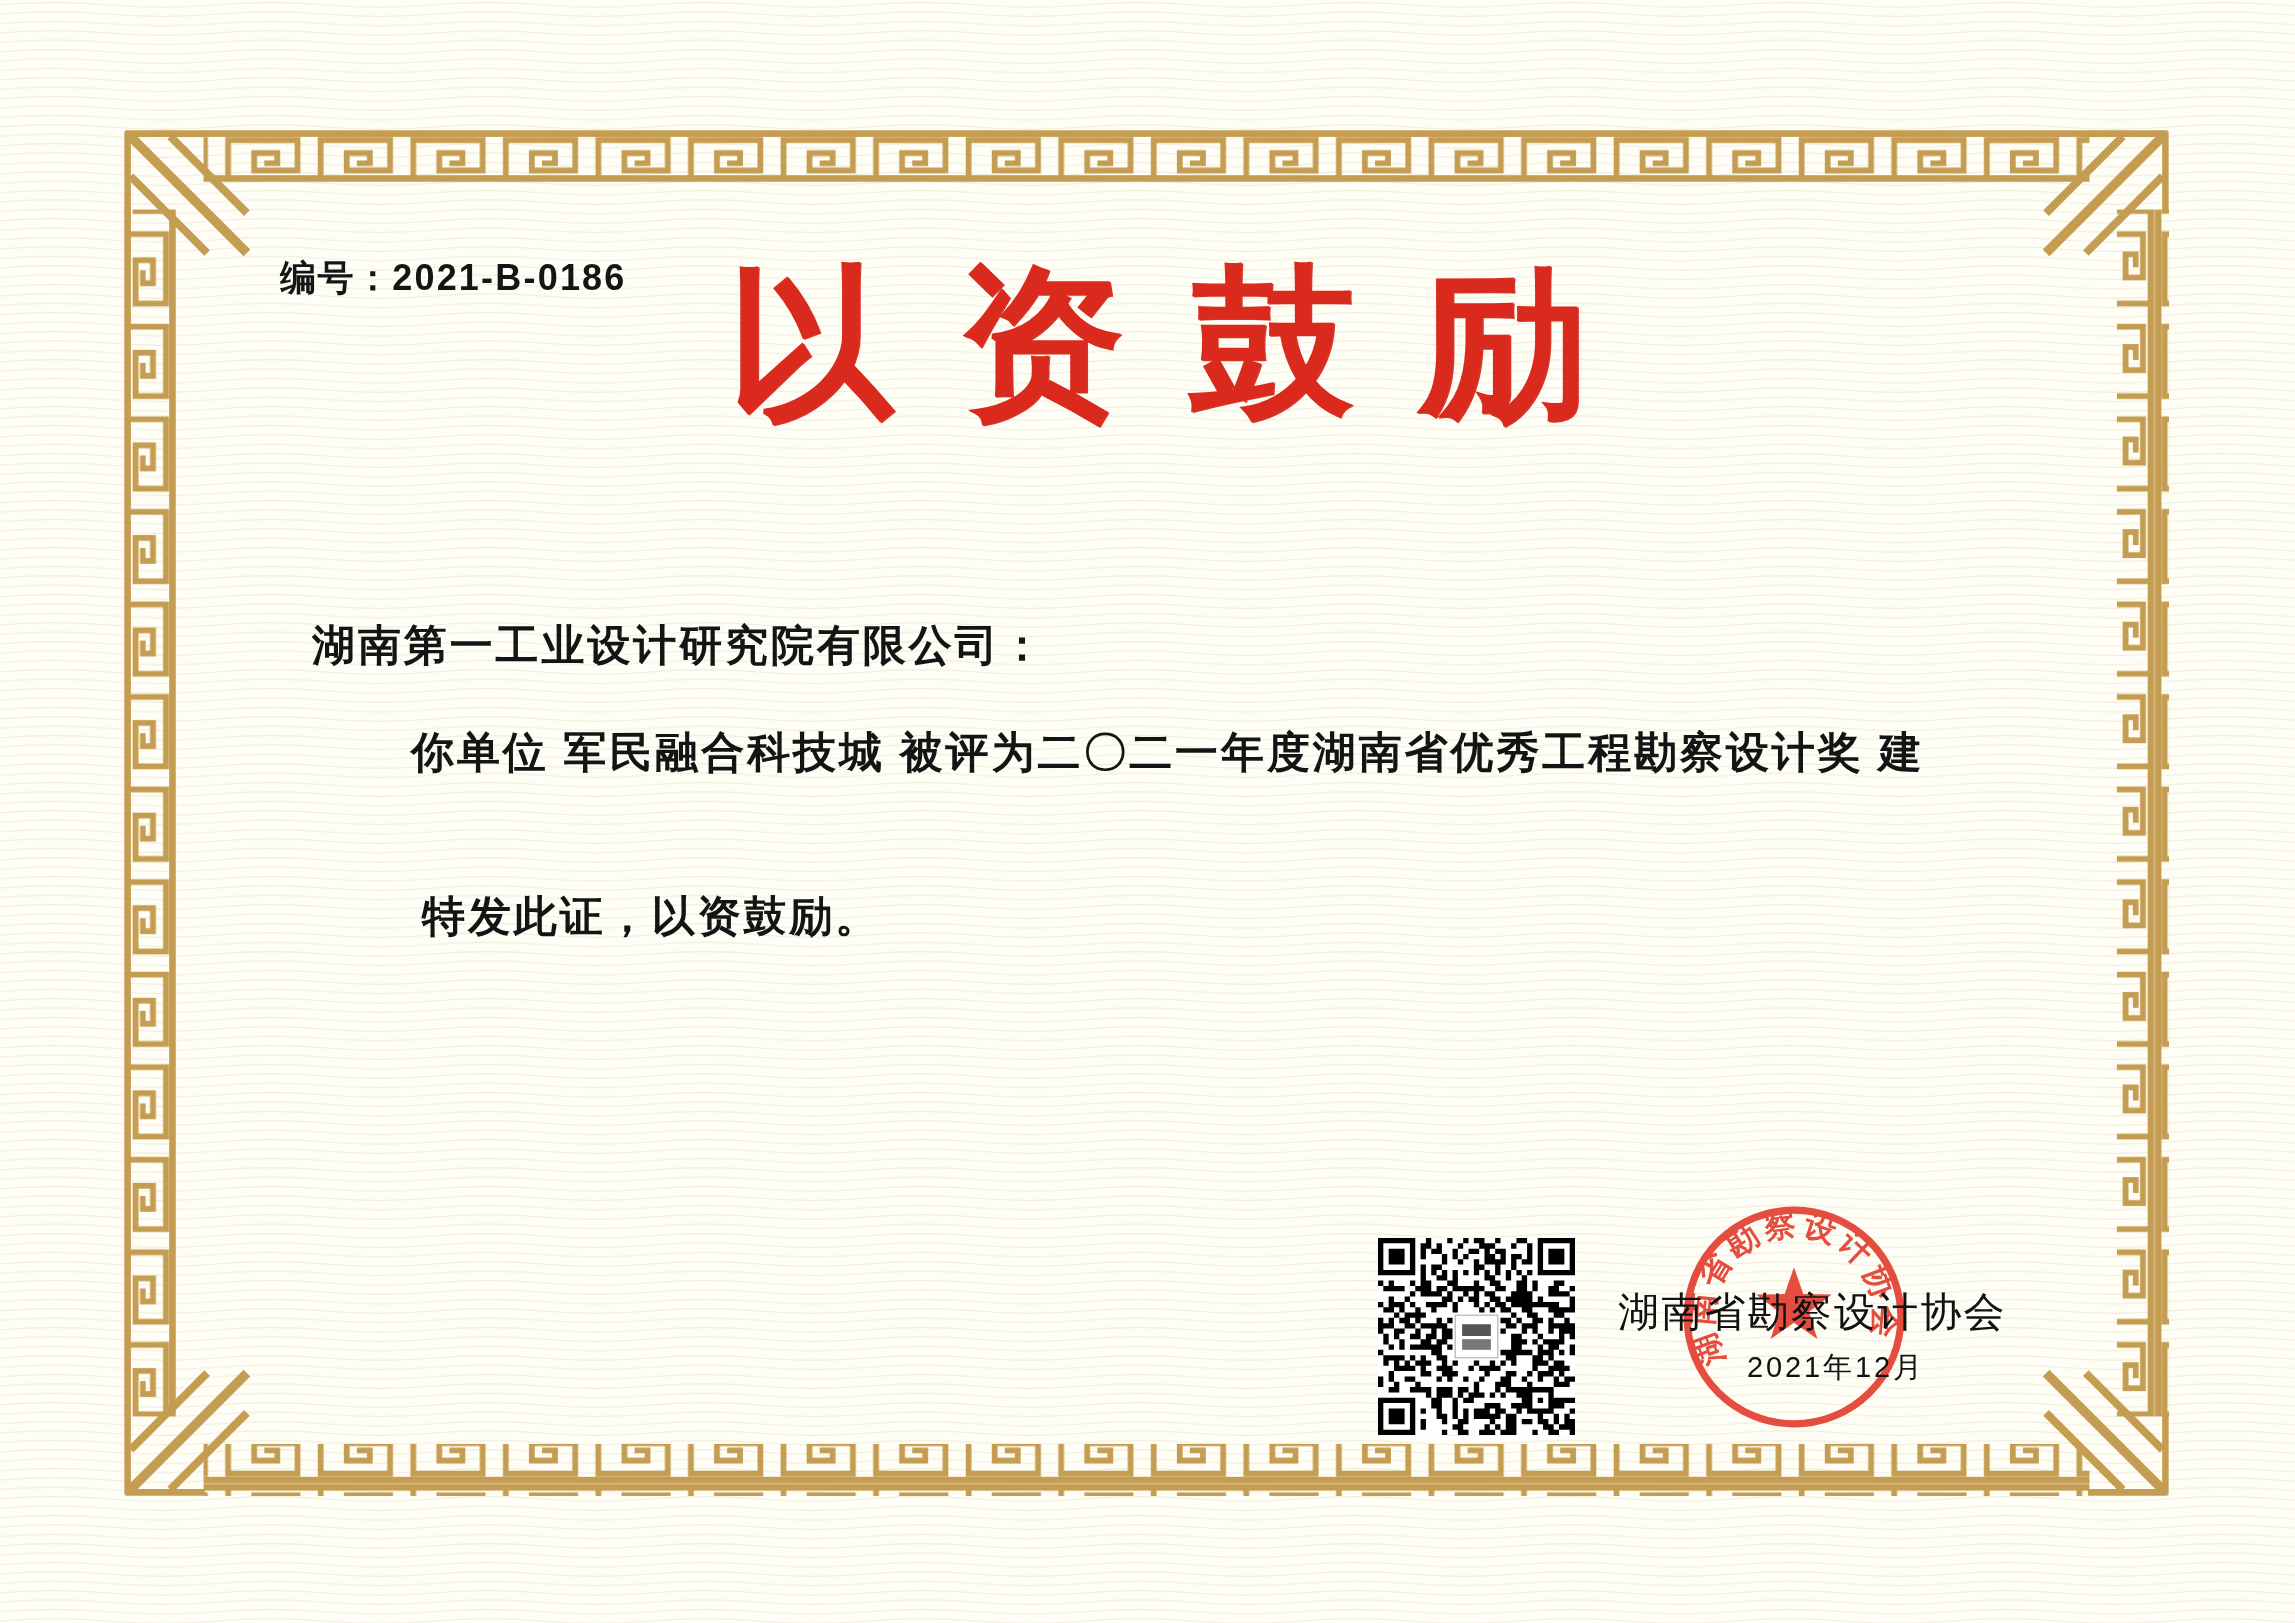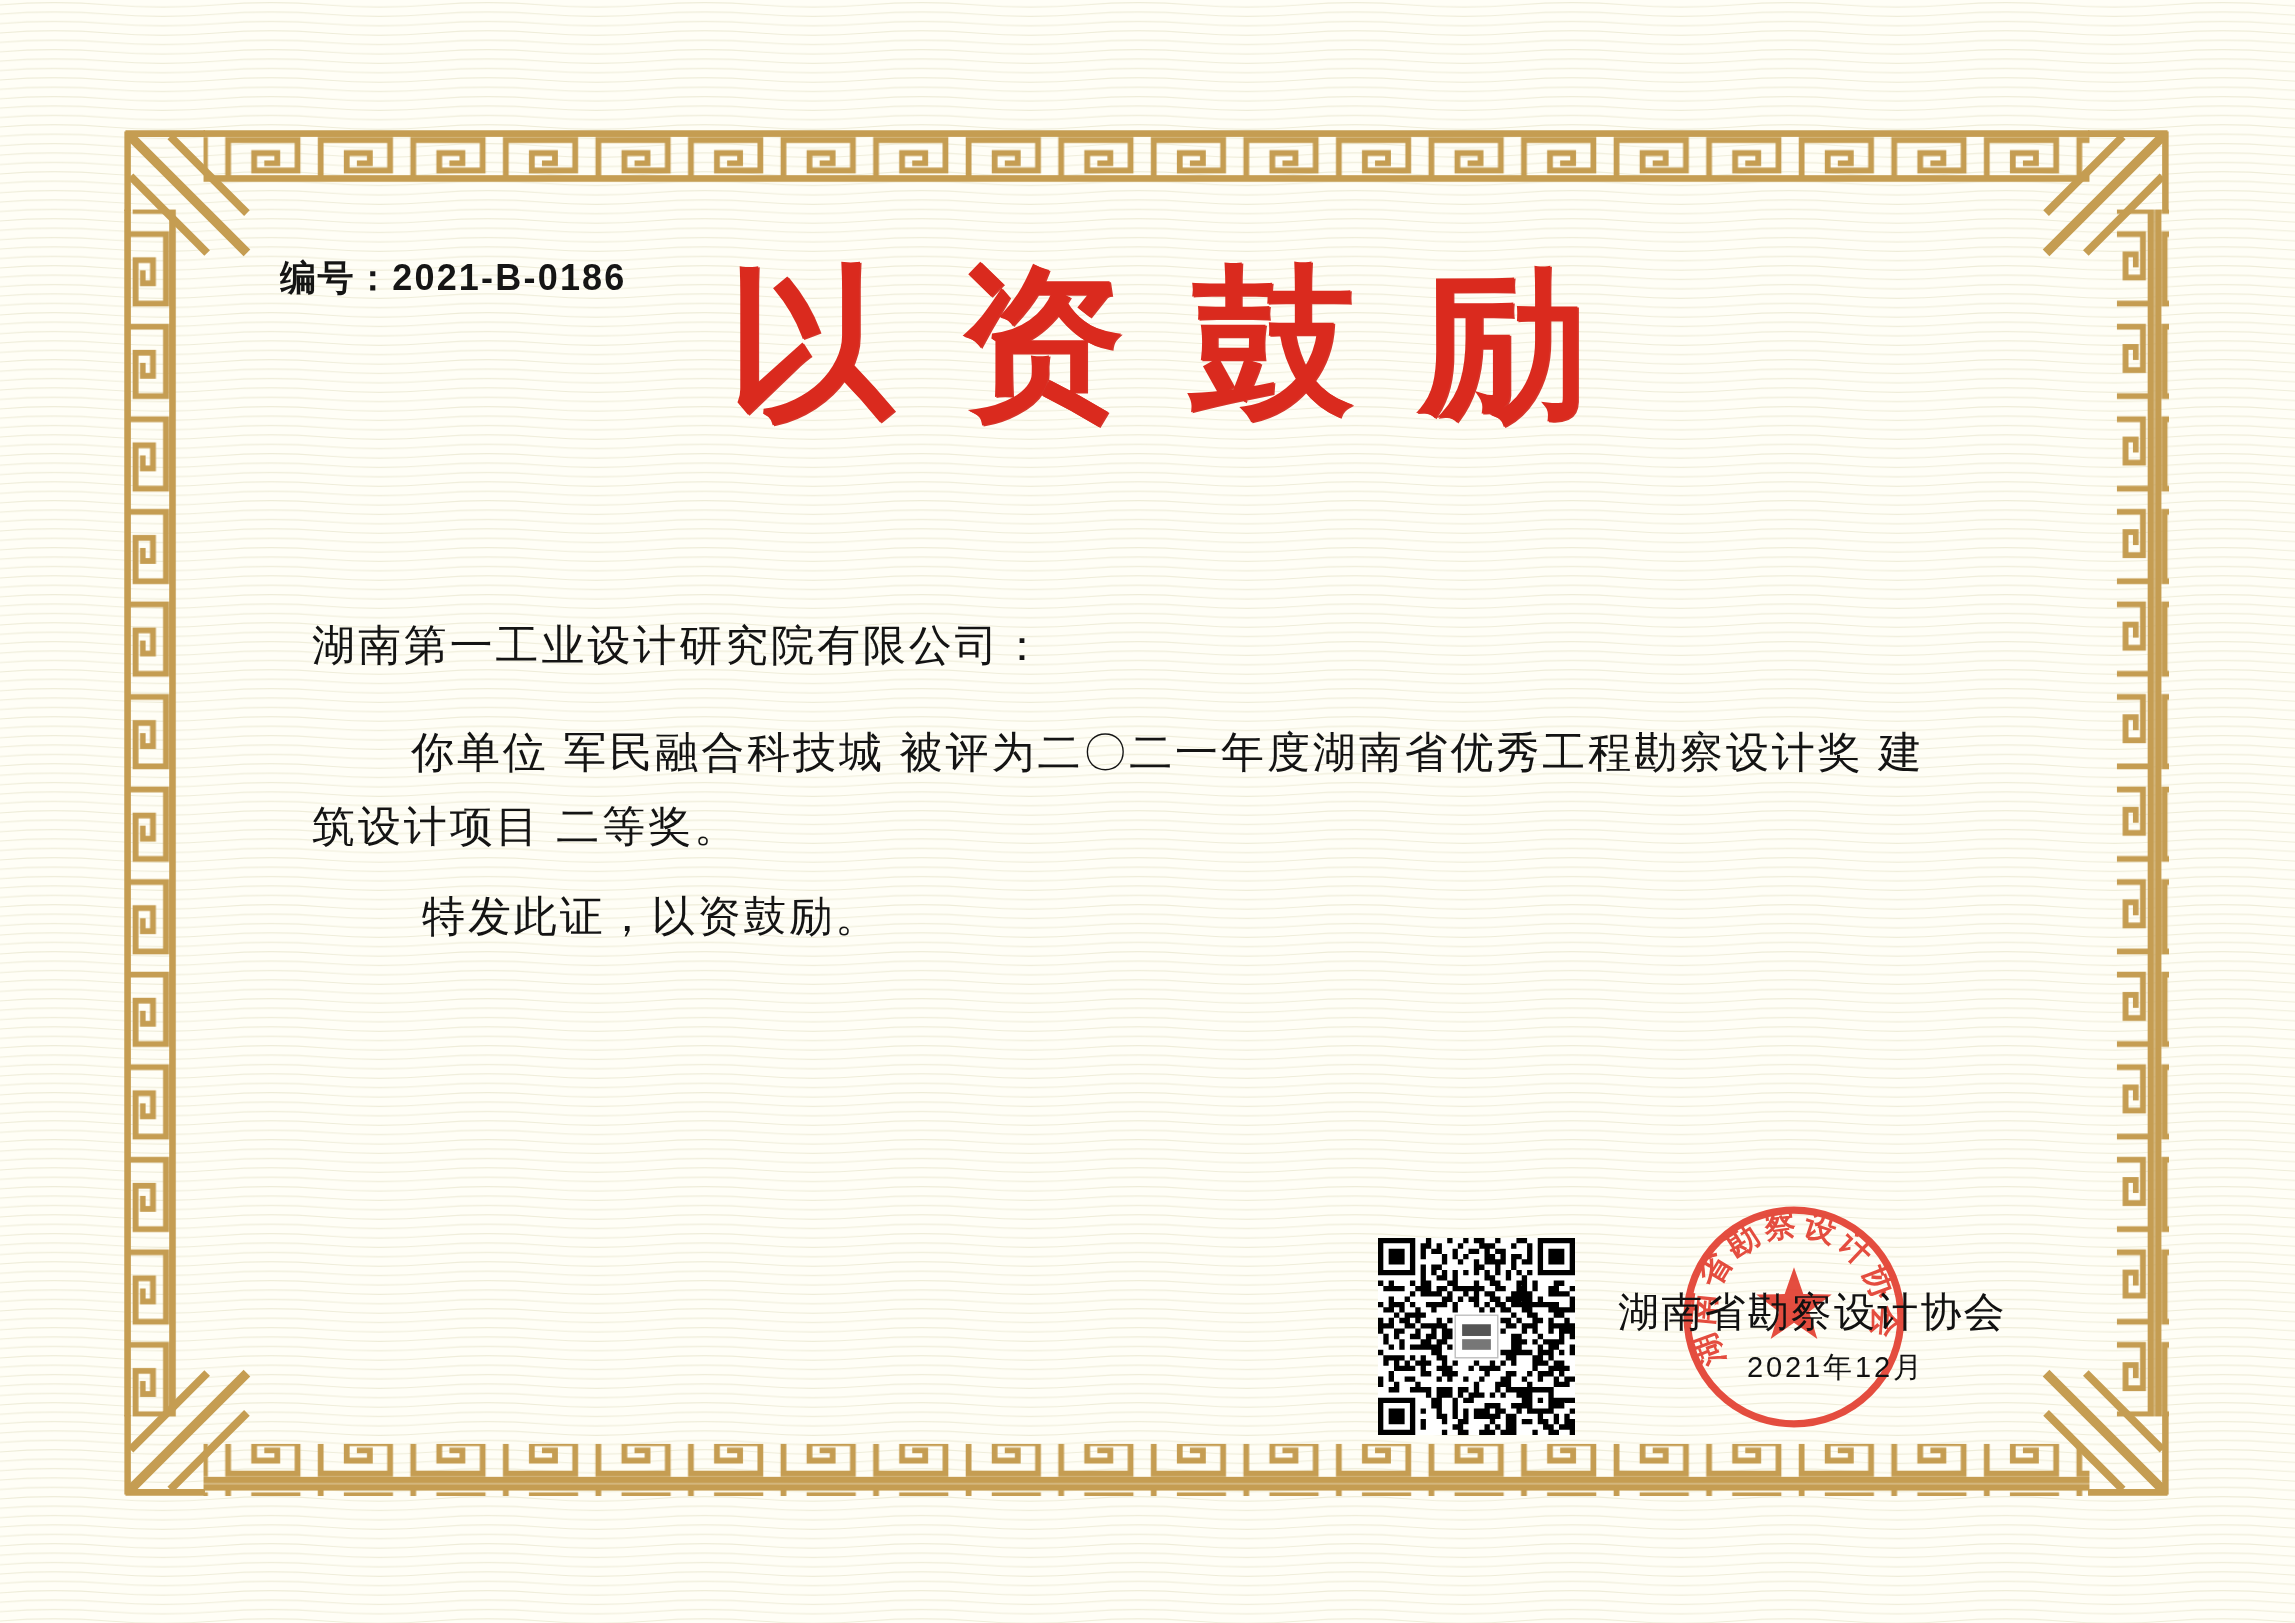--- a/index.html
+++ b/index.html
@@ -38,20 +38,21 @@
     white-space:nowrap;
     font-family:"Liberation Serif","DejaVu Serif",serif;
     text-shadow:1.4px 1.4px 0 #d6362b;
   }
 
   .body-line{
     font-size:43px;line-height:1.2;
     color:#141414;
     letter-spacing:2.9px;
     white-space:nowrap;
+    font-weight:bold;
   }
   .line-0{left:312px;top:620px;}
   .line-1{left:411px;top:727px;}
   .line-2{left:312px;top:801px;}
   .line-3{left:422px;top:891px;}
 
   .issuer{
     left:1618px;top:1285px;
     font-size:41px;color:#111;
     letter-spacing:2.2px;white-space:nowrap;
@@ -119,21 +120,20 @@
   </svg>
 
   <div class="abs cert-no">
     <span class="label">编号：</span><span class="value">2021-B-0186</span>
   </div>
 
   <div class="abs title">以资鼓励</div>
 
   <div class="abs body-line line-0">湖南第一工业设计研究院有限公司：</div>
   <div class="abs body-line line-1">你单位 军民融合科技城 被评为二〇二一年度湖南省优秀工程勘察设计奖 建</div>
-  <div class="abs body-line line-2">筑设计项目 二等奖。</div>
   <div class="abs body-line line-3">特发此证，以资鼓励。</div>
 
   <div class="abs qr-box">
     <svg id="qrSvg" width="197" height="197" viewBox="0 0 37 37">
         <rect x="0" y="0" width="37" height="37" fill="#ffffff"></rect>
         <path d="M0,0h1v1h-1zM1,0h1v1h-1zM2,0h1v1h-1zM3,0h1v1h-1zM4,0h1v1h-1zM5,0h1v1h-1zM6,0h1v1h-1zM9,0h1v1h-1zM13,0h1v1h-1zM16,0h1v1h-1zM18,0h1v1h-1zM19,0h1v1h-1zM22,0h1v1h-1zM26,0h1v1h-1zM27,0h1v1h-1zM30,0h1v1h-1zM31,0h1v1h-1zM32,0h1v1h-1zM33,0h1v1h-1zM34,0h1v1h-1zM35,0h1v1h-1zM36,0h1v1h-1zM0,1h1v1h-1zM6,1h1v1h-1zM8,1h1v1h-1zM9,1h1v1h-1zM11,1h1v1h-1zM15,1h1v1h-1zM19,1h1v1h-1zM20,1h1v1h-1zM21,1h1v1h-1zM25,1h1v1h-1zM28,1h1v1h-1zM30,1h1v1h-1zM36,1h1v1h-1zM0,2h1v1h-1zM2,2h1v1h-1zM3,2h1v1h-1zM4,2h1v1h-1zM6,2h1v1h-1zM8,2h1v1h-1zM10,2h1v1h-1zM11,2h1v1h-1zM14,2h1v1h-1zM17,2h1v1h-1zM18,2h1v1h-1zM20,2h1v1h-1zM22,2h1v1h-1zM23,2h1v1h-1zM28,2h1v1h-1zM30,2h1v1h-1zM32,2h1v1h-1zM33,2h1v1h-1zM34,2h1v1h-1zM36,2h1v1h-1zM0,3h1v1h-1zM2,3h1v1h-1zM3,3h1v1h-1zM4,3h1v1h-1zM6,3h1v1h-1zM8,3h1v1h-1zM12,3h1v1h-1zM14,3h1v1h-1zM16,3h1v1h-1zM20,3h1v1h-1zM21,3h1v1h-1zM23,3h1v1h-1zM25,3h1v1h-1zM26,3h1v1h-1zM28,3h1v1h-1zM30,3h1v1h-1zM32,3h1v1h-1zM33,3h1v1h-1zM34,3h1v1h-1zM36,3h1v1h-1zM0,4h1v1h-1zM2,4h1v1h-1zM3,4h1v1h-1zM4,4h1v1h-1zM6,4h1v1h-1zM12,4h1v1h-1zM15,4h1v1h-1zM18,4h1v1h-1zM20,4h1v1h-1zM21,4h1v1h-1zM22,4h1v1h-1zM23,4h1v1h-1zM25,4h1v1h-1zM27,4h1v1h-1zM28,4h1v1h-1zM30,4h1v1h-1zM32,4h1v1h-1zM33,4h1v1h-1zM34,4h1v1h-1zM36,4h1v1h-1zM0,5h1v1h-1zM6,5h1v1h-1zM8,5h1v1h-1zM10,5h1v1h-1zM11,5h1v1h-1zM18,5h1v1h-1zM19,5h1v1h-1zM22,5h1v1h-1zM25,5h1v1h-1zM30,5h1v1h-1zM36,5h1v1h-1zM0,6h1v1h-1zM1,6h1v1h-1zM2,6h1v1h-1zM3,6h1v1h-1zM4,6h1v1h-1zM5,6h1v1h-1zM6,6h1v1h-1zM8,6h1v1h-1zM10,6h1v1h-1zM12,6h1v1h-1zM14,6h1v1h-1zM16,6h1v1h-1zM18,6h1v1h-1zM20,6h1v1h-1zM22,6h1v1h-1zM24,6h1v1h-1zM26,6h1v1h-1zM28,6h1v1h-1zM30,6h1v1h-1zM31,6h1v1h-1zM32,6h1v1h-1zM33,6h1v1h-1zM34,6h1v1h-1zM35,6h1v1h-1zM36,6h1v1h-1zM8,7h1v1h-1zM11,7h1v1h-1zM12,7h1v1h-1zM14,7h1v1h-1zM20,7h1v1h-1zM21,7h1v1h-1zM24,7h1v1h-1zM27,7h1v1h-1zM0,8h1v1h-1zM2,8h1v1h-1zM6,8h1v1h-1zM8,8h1v1h-1zM9,8h1v1h-1zM13,8h1v1h-1zM14,8h1v1h-1zM18,8h1v1h-1zM21,8h1v1h-1zM22,8h1v1h-1zM26,8h1v1h-1zM27,8h1v1h-1zM29,8h1v1h-1zM33,8h1v1h-1zM34,8h1v1h-1zM1,9h1v1h-1zM2,9h1v1h-1zM3,9h1v1h-1zM4,9h1v1h-1zM7,9h1v1h-1zM8,9h1v1h-1zM9,9h1v1h-1zM11,9h1v1h-1zM12,9h1v1h-1zM14,9h1v1h-1zM15,9h1v1h-1zM16,9h1v1h-1zM17,9h1v1h-1zM18,9h1v1h-1zM19,9h1v1h-1zM22,9h1v1h-1zM23,9h1v1h-1zM26,9h1v1h-1zM27,9h1v1h-1zM29,9h1v1h-1zM32,9h1v1h-1zM33,9h1v1h-1zM36,9h1v1h-1zM6,10h1v1h-1zM8,10h1v1h-1zM9,10h1v1h-1zM10,10h1v1h-1zM11,10h1v1h-1zM13,10h1v1h-1zM16,10h1v1h-1zM18,10h1v1h-1zM20,10h1v1h-1zM21,10h1v1h-1zM25,10h1v1h-1zM26,10h1v1h-1zM27,10h1v1h-1zM28,10h1v1h-1zM32,10h1v1h-1zM33,10h1v1h-1zM34,10h1v1h-1zM35,10h1v1h-1zM2,11h1v1h-1zM5,11h1v1h-1zM12,11h1v1h-1zM13,11h1v1h-1zM15,11h1v1h-1zM17,11h1v1h-1zM18,11h1v1h-1zM21,11h1v1h-1zM22,11h1v1h-1zM24,11h1v1h-1zM25,11h1v1h-1zM26,11h1v1h-1zM27,11h1v1h-1zM28,11h1v1h-1zM30,11h1v1h-1zM36,11h1v1h-1zM0,12h1v1h-1zM2,12h1v1h-1zM3,12h1v1h-1zM4,12h1v1h-1zM6,12h1v1h-1zM9,12h1v1h-1zM10,12h1v1h-1zM11,12h1v1h-1zM12,12h1v1h-1zM14,12h1v1h-1zM18,12h1v1h-1zM20,12h1v1h-1zM22,12h1v1h-1zM23,12h1v1h-1zM25,12h1v1h-1zM26,12h1v1h-1zM27,12h1v1h-1zM28,12h1v1h-1zM29,12h1v1h-1zM30,12h1v1h-1zM31,12h1v1h-1zM32,12h1v1h-1zM33,12h1v1h-1zM36,12h1v1h-1zM1,13h1v1h-1zM2,13h1v1h-1zM4,13h1v1h-1zM7,13h1v1h-1zM10,13h1v1h-1zM14,13h1v1h-1zM19,13h1v1h-1zM21,13h1v1h-1zM23,13h1v1h-1zM24,13h1v1h-1zM27,13h1v1h-1zM28,13h1v1h-1zM32,13h1v1h-1zM33,13h1v1h-1zM34,13h1v1h-1zM35,13h1v1h-1zM36,13h1v1h-1zM3,14h1v1h-1zM5,14h1v1h-1zM6,14h1v1h-1zM7,14h1v1h-1zM8,14h1v1h-1zM25,14h1v1h-1zM28,14h1v1h-1zM29,14h1v1h-1zM33,14h1v1h-1zM34,14h1v1h-1zM0,15h1v1h-1zM2,15h1v1h-1zM4,15h1v1h-1zM5,15h1v1h-1zM7,15h1v1h-1zM11,15h1v1h-1zM13,15h1v1h-1zM23,15h1v1h-1zM24,15h1v1h-1zM26,15h1v1h-1zM29,15h1v1h-1zM30,15h1v1h-1zM32,15h1v1h-1zM35,15h1v1h-1zM0,16h1v1h-1zM1,16h1v1h-1zM2,16h1v1h-1zM5,16h1v1h-1zM6,16h1v1h-1zM8,16h1v1h-1zM9,16h1v1h-1zM10,16h1v1h-1zM11,16h1v1h-1zM12,16h1v1h-1zM24,16h1v1h-1zM25,16h1v1h-1zM27,16h1v1h-1zM28,16h1v1h-1zM29,16h1v1h-1zM32,16h1v1h-1zM33,16h1v1h-1zM34,16h1v1h-1zM35,16h1v1h-1zM36,16h1v1h-1zM0,17h1v1h-1zM3,17h1v1h-1zM4,17h1v1h-1zM7,17h1v1h-1zM10,17h1v1h-1zM12,17h1v1h-1zM13,17h1v1h-1zM23,17h1v1h-1zM27,17h1v1h-1zM29,17h1v1h-1zM32,17h1v1h-1zM34,17h1v1h-1zM35,17h1v1h-1zM36,17h1v1h-1zM1,18h1v1h-1zM3,18h1v1h-1zM6,18h1v1h-1zM7,18h1v1h-1zM9,18h1v1h-1zM10,18h1v1h-1zM12,18h1v1h-1zM13,18h1v1h-1zM25,18h1v1h-1zM26,18h1v1h-1zM30,18h1v1h-1zM34,18h1v1h-1zM36,18h1v1h-1zM1,19h1v1h-1zM4,19h1v1h-1zM8,19h1v1h-1zM9,19h1v1h-1zM11,19h1v1h-1zM12,19h1v1h-1zM25,19h1v1h-1zM26,19h1v1h-1zM27,19h1v1h-1zM29,19h1v1h-1zM31,19h1v1h-1zM32,19h1v1h-1zM33,19h1v1h-1zM34,19h1v1h-1zM2,20h1v1h-1zM4,20h1v1h-1zM6,20h1v1h-1zM7,20h1v1h-1zM8,20h1v1h-1zM9,20h1v1h-1zM10,20h1v1h-1zM11,20h1v1h-1zM13,20h1v1h-1zM25,20h1v1h-1zM26,20h1v1h-1zM30,20h1v1h-1zM32,20h1v1h-1zM33,20h1v1h-1zM36,20h1v1h-1zM0,21h1v1h-1zM10,21h1v1h-1zM11,21h1v1h-1zM23,21h1v1h-1zM24,21h1v1h-1zM25,21h1v1h-1zM26,21h1v1h-1zM27,21h1v1h-1zM28,21h1v1h-1zM30,21h1v1h-1zM31,21h1v1h-1zM32,21h1v1h-1zM34,21h1v1h-1zM36,21h1v1h-1zM1,22h1v1h-1zM2,22h1v1h-1zM3,22h1v1h-1zM4,22h1v1h-1zM6,22h1v1h-1zM8,22h1v1h-1zM11,22h1v1h-1zM12,22h1v1h-1zM24,22h1v1h-1zM25,22h1v1h-1zM29,22h1v1h-1zM30,22h1v1h-1zM32,22h1v1h-1zM1,23h1v1h-1zM3,23h1v1h-1zM5,23h1v1h-1zM7,23h1v1h-1zM8,23h1v1h-1zM9,23h1v1h-1zM12,23h1v1h-1zM14,23h1v1h-1zM18,23h1v1h-1zM21,23h1v1h-1zM23,23h1v1h-1zM25,23h1v1h-1zM29,23h1v1h-1zM30,23h1v1h-1zM31,23h1v1h-1zM33,23h1v1h-1zM34,23h1v1h-1zM3,24h1v1h-1zM4,24h1v1h-1zM5,24h1v1h-1zM6,24h1v1h-1zM8,24h1v1h-1zM11,24h1v1h-1zM12,24h1v1h-1zM13,24h1v1h-1zM17,24h1v1h-1zM19,24h1v1h-1zM20,24h1v1h-1zM21,24h1v1h-1zM22,24h1v1h-1zM29,24h1v1h-1zM32,24h1v1h-1zM33,24h1v1h-1zM34,24h1v1h-1zM35,24h1v1h-1zM2,25h1v1h-1zM8,25h1v1h-1zM9,25h1v1h-1zM12,25h1v1h-1zM13,25h1v1h-1zM14,25h1v1h-1zM20,25h1v1h-1zM24,25h1v1h-1zM25,25h1v1h-1zM28,25h1v1h-1zM30,25h1v1h-1zM31,25h1v1h-1zM32,25h1v1h-1zM34,25h1v1h-1zM0,26h1v1h-1zM2,26h1v1h-1zM5,26h1v1h-1zM6,26h1v1h-1zM11,26h1v1h-1zM13,26h1v1h-1zM16,26h1v1h-1zM19,26h1v1h-1zM23,26h1v1h-1zM24,26h1v1h-1zM27,26h1v1h-1zM30,26h1v1h-1zM33,26h1v1h-1zM35,26h1v1h-1zM36,26h1v1h-1zM0,27h1v1h-1zM3,27h1v1h-1zM7,27h1v1h-1zM18,27h1v1h-1zM22,27h1v1h-1zM23,27h1v1h-1zM24,27h1v1h-1zM28,27h1v1h-1zM33,27h1v1h-1zM34,27h1v1h-1zM35,27h1v1h-1zM2,28h1v1h-1zM3,28h1v1h-1zM6,28h1v1h-1zM7,28h1v1h-1zM8,28h1v1h-1zM9,28h1v1h-1zM11,28h1v1h-1zM12,28h1v1h-1zM13,28h1v1h-1zM15,28h1v1h-1zM16,28h1v1h-1zM18,28h1v1h-1zM22,28h1v1h-1zM24,28h1v1h-1zM25,28h1v1h-1zM26,28h1v1h-1zM27,28h1v1h-1zM28,28h1v1h-1zM29,28h1v1h-1zM30,28h1v1h-1zM31,28h1v1h-1zM32,28h1v1h-1zM9,29h1v1h-1zM11,29h1v1h-1zM12,29h1v1h-1zM13,29h1v1h-1zM15,29h1v1h-1zM17,29h1v1h-1zM18,29h1v1h-1zM19,29h1v1h-1zM21,29h1v1h-1zM23,29h1v1h-1zM26,29h1v1h-1zM27,29h1v1h-1zM28,29h1v1h-1zM32,29h1v1h-1zM0,30h1v1h-1zM1,30h1v1h-1zM2,30h1v1h-1zM3,30h1v1h-1zM4,30h1v1h-1zM5,30h1v1h-1zM6,30h1v1h-1zM10,30h1v1h-1zM11,30h1v1h-1zM14,30h1v1h-1zM16,30h1v1h-1zM17,30h1v1h-1zM27,30h1v1h-1zM28,30h1v1h-1zM30,30h1v1h-1zM32,30h1v1h-1zM33,30h1v1h-1zM34,30h1v1h-1zM35,30h1v1h-1zM36,30h1v1h-1zM0,31h1v1h-1zM6,31h1v1h-1zM10,31h1v1h-1zM11,31h1v1h-1zM14,31h1v1h-1zM20,31h1v1h-1zM21,31h1v1h-1zM22,31h1v1h-1zM25,31h1v1h-1zM26,31h1v1h-1zM27,31h1v1h-1zM28,31h1v1h-1zM32,31h1v1h-1zM33,31h1v1h-1zM34,31h1v1h-1zM0,32h1v1h-1zM2,32h1v1h-1zM3,32h1v1h-1zM4,32h1v1h-1zM6,32h1v1h-1zM8,32h1v1h-1zM11,32h1v1h-1zM14,32h1v1h-1zM16,32h1v1h-1zM18,32h1v1h-1zM19,32h1v1h-1zM20,32h1v1h-1zM22,32h1v1h-1zM23,32h1v1h-1zM26,32h1v1h-1zM28,32h1v1h-1zM29,32h1v1h-1zM30,32h1v1h-1zM31,32h1v1h-1zM32,32h1v1h-1zM36,32h1v1h-1zM0,33h1v1h-1zM2,33h1v1h-1zM3,33h1v1h-1zM4,33h1v1h-1zM6,33h1v1h-1zM11,33h1v1h-1zM12,33h1v1h-1zM14,33h1v1h-1zM16,33h1v1h-1zM18,33h1v1h-1zM19,33h1v1h-1zM20,33h1v1h-1zM21,33h1v1h-1zM22,33h1v1h-1zM24,33h1v1h-1zM25,33h1v1h-1zM30,33h1v1h-1zM33,33h1v1h-1zM35,33h1v1h-1zM0,34h1v1h-1zM2,34h1v1h-1zM3,34h1v1h-1zM4,34h1v1h-1zM6,34h1v1h-1zM8,34h1v1h-1zM12,34h1v1h-1zM15,34h1v1h-1zM16,34h1v1h-1zM21,34h1v1h-1zM24,34h1v1h-1zM25,34h1v1h-1zM27,34h1v1h-1zM28,34h1v1h-1zM30,34h1v1h-1zM31,34h1v1h-1zM33,34h1v1h-1zM35,34h1v1h-1zM36,34h1v1h-1zM0,35h1v1h-1zM6,35h1v1h-1zM8,35h1v1h-1zM14,35h1v1h-1zM15,35h1v1h-1zM20,35h1v1h-1zM22,35h1v1h-1zM24,35h1v1h-1zM25,35h1v1h-1zM31,35h1v1h-1zM32,35h1v1h-1zM34,35h1v1h-1zM35,35h1v1h-1zM36,35h1v1h-1zM0,36h1v1h-1zM1,36h1v1h-1zM2,36h1v1h-1zM3,36h1v1h-1zM4,36h1v1h-1zM5,36h1v1h-1zM6,36h1v1h-1zM12,36h1v1h-1zM15,36h1v1h-1zM16,36h1v1h-1zM19,36h1v1h-1zM20,36h1v1h-1zM21,36h1v1h-1zM23,36h1v1h-1zM24,36h1v1h-1zM25,36h1v1h-1zM29,36h1v1h-1zM32,36h1v1h-1zM33,36h1v1h-1zM36,36h1v1h-1z" fill="#000000"></path>
         <rect x="14.5" y="14.5" width="8" height="8" fill="#ffffff" stroke="#bbbbbb" stroke-width="0.25"></rect>
         <rect x="15.8" y="16.2" width="5.4" height="2.2" fill="#555555"></rect>
         <rect x="15.8" y="19" width="5.4" height="2" fill="#777777"></rect>
       </svg>

